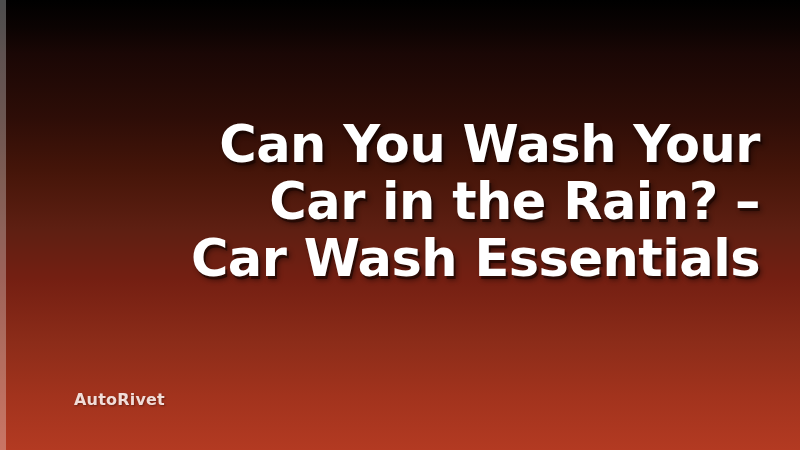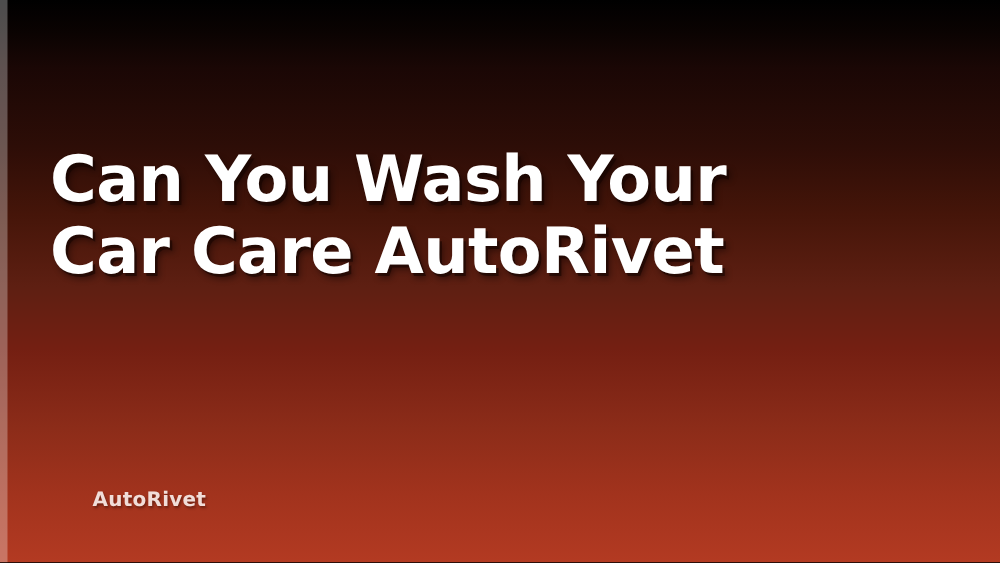--- a/index.html
+++ b/index.html
@@ -40,21 +40,21 @@
     height: 100%;
     background: rgba(255, 255, 255, 0.30);
     pointer-events: none;
   }
 
   .title-block {
     position: absolute;
     left: 0;
     right: 0;
     top: 116px;
-    text-align: left;
+    text-align: right;
     padding: 0 40px;
     box-sizing: border-box;
   }
 
   .title-line {
     display: block;
     font-family: "DejaVu Sans", sans-serif;
     font-weight: 700;
     font-size: 51px;
     line-height: 57px;
@@ -80,18 +80,19 @@
 </style>
 </head>
 <body>
 
 <div class="banner">
 
   <div class="edge-strip"></div>
 
   <div class="title-block">
     <span class="title-line">Can You Wash Your</span>
-    <span class="title-line">Car Care AutoRivet</span>
+    <span class="title-line">Car in the Rain? –</span>
+    <span class="title-line">Car Wash Essentials</span>
   </div>
 
   <div class="logo">AutoRivet</div>
 
 </div>
 
 </body></html>

